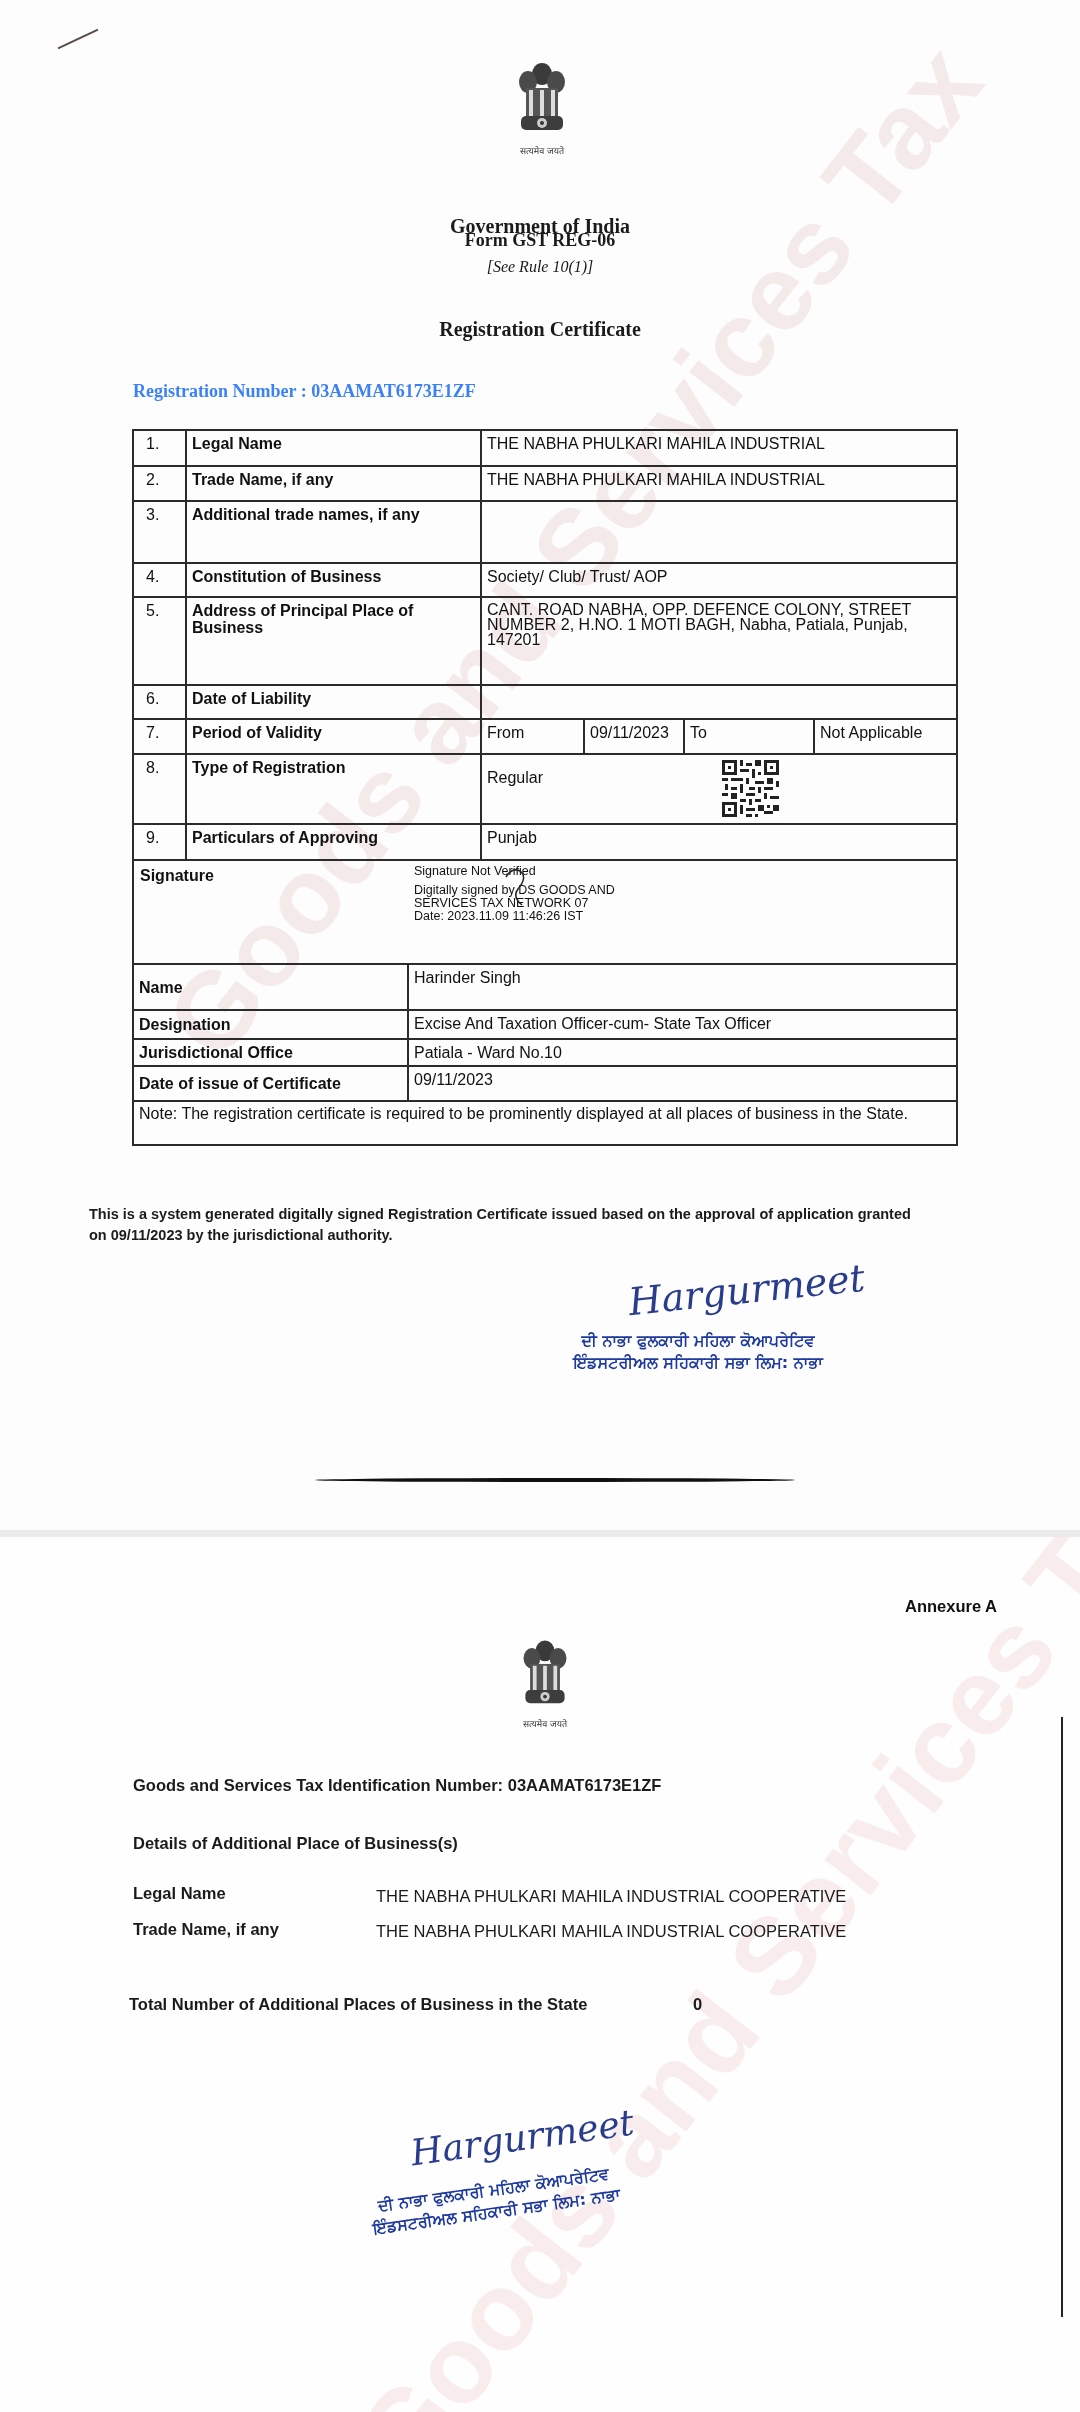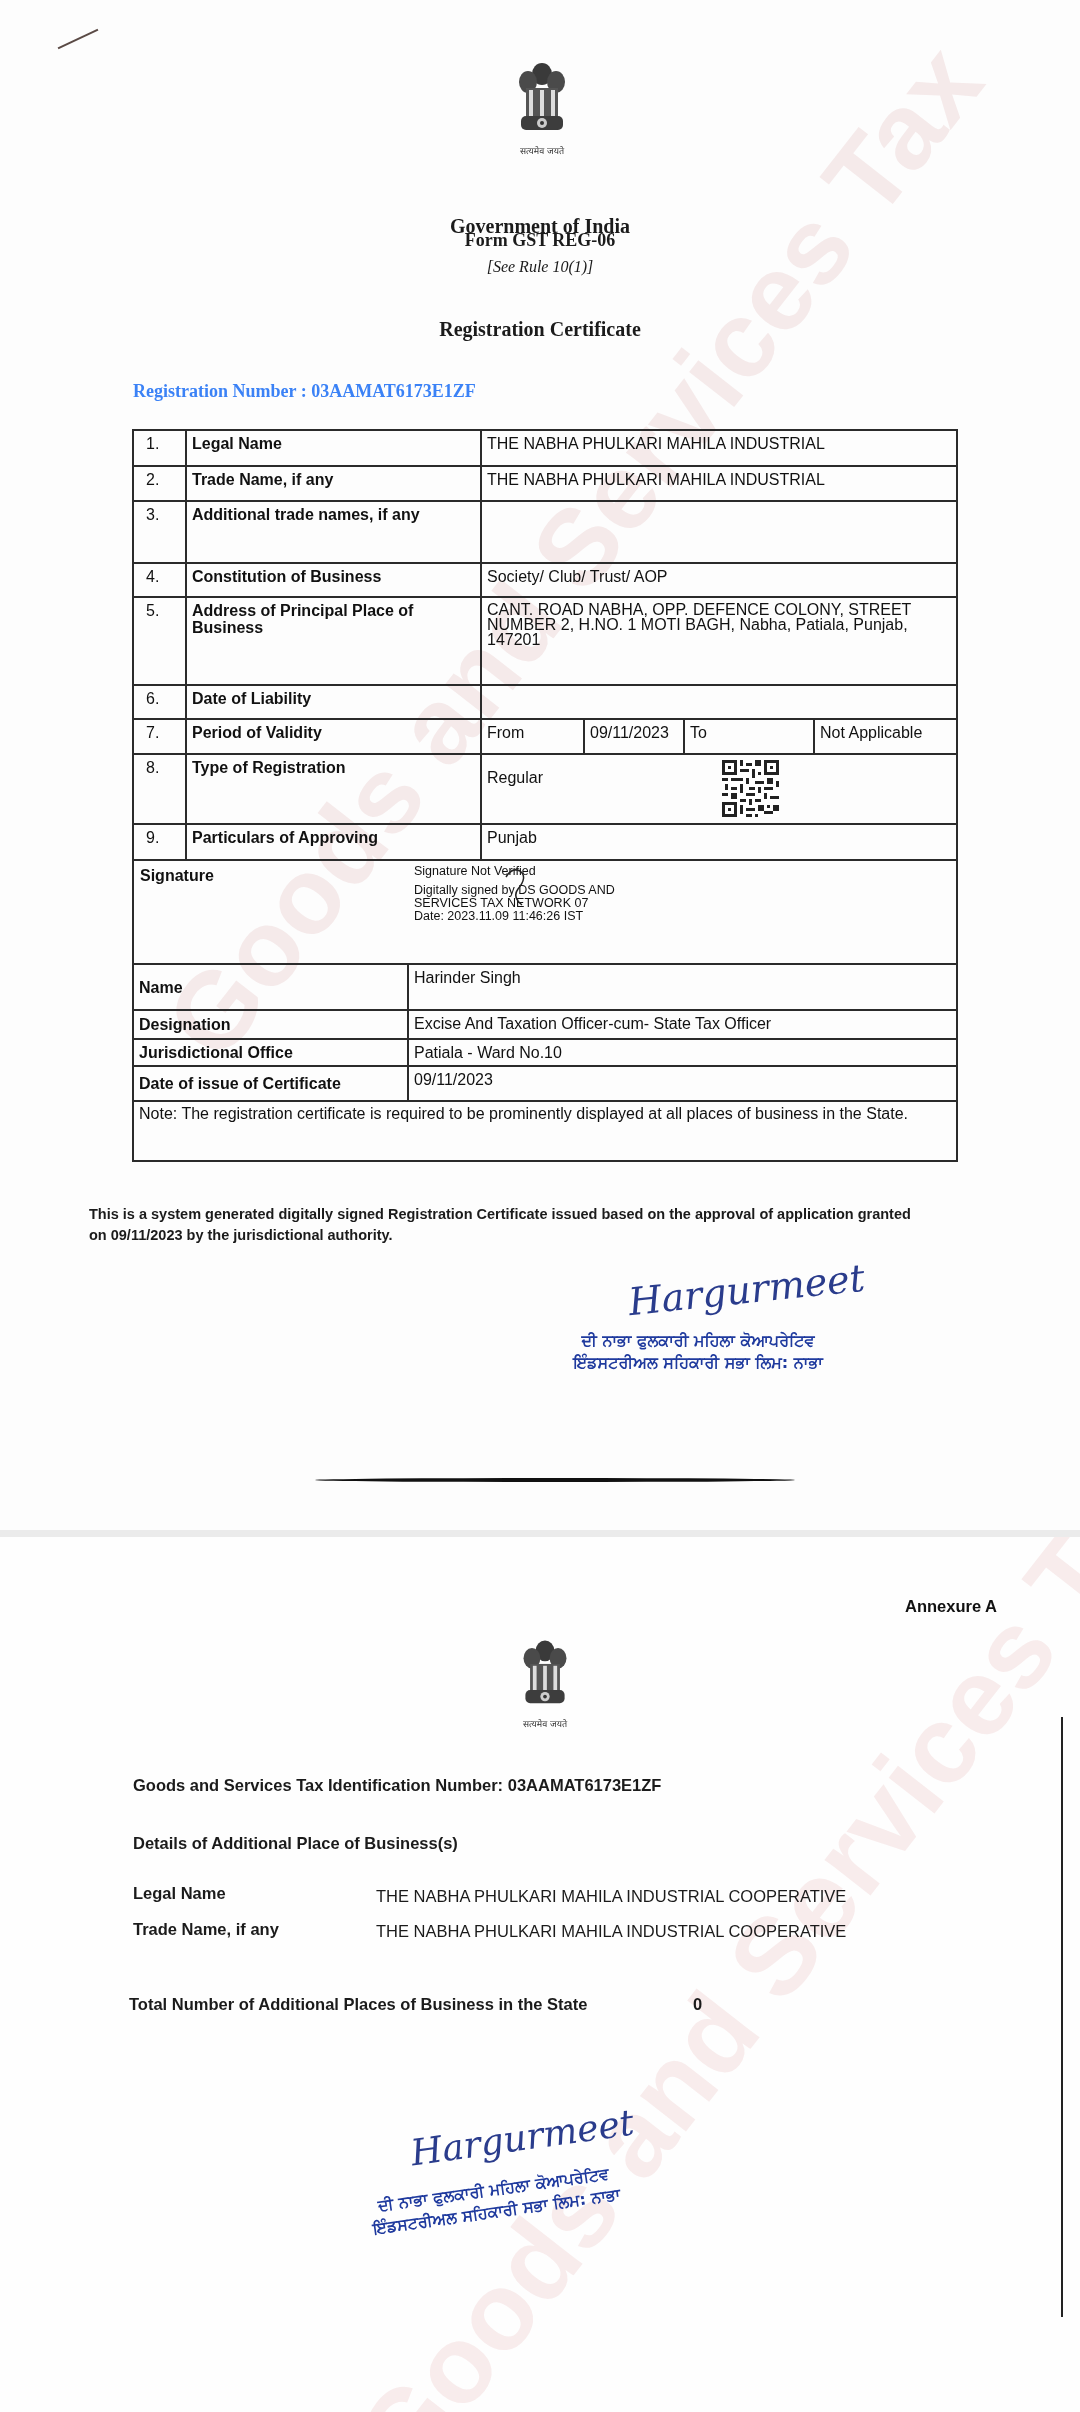--- a/index.html
+++ b/index.html
@@ -164,21 +164,21 @@
       <td>Excise And Taxation Officer-cum- State Tax Officer</td>
     </tr>
     <tr style="height:20px;">
       <td class="lbl" style="vertical-align:middle;">Jurisdictional Office</td>
       <td>Patiala - Ward No.10</td>
     </tr>
     <tr style="height:35px;padding-left:36px;">
       <td class="lbl" style="vertical-align:middle;">Date of issue of Certificate</td>
       <td>09/11/2023</td>
     </tr>
-    <tr style="height:60px;">
+    <tr style="height:44px;">
       <td colspan="2" style="line-height:16px;">Note: The registration certificate is required to be prominently displayed at all places of business in the State.</td>
     </tr>
   </tbody>
     </table>
 
   <div class="abs" style="left:89px; top:1204px; font-size:14.5px; font-weight:bold; line-height:21px; color:#1b1b1b;">
     <div>This is a system generated digitally signed Registration Certificate issued based on the approval of application granted</div>
     <div>on 09/11/2023 by the jurisdictional authority.</div>
   </div>
 

